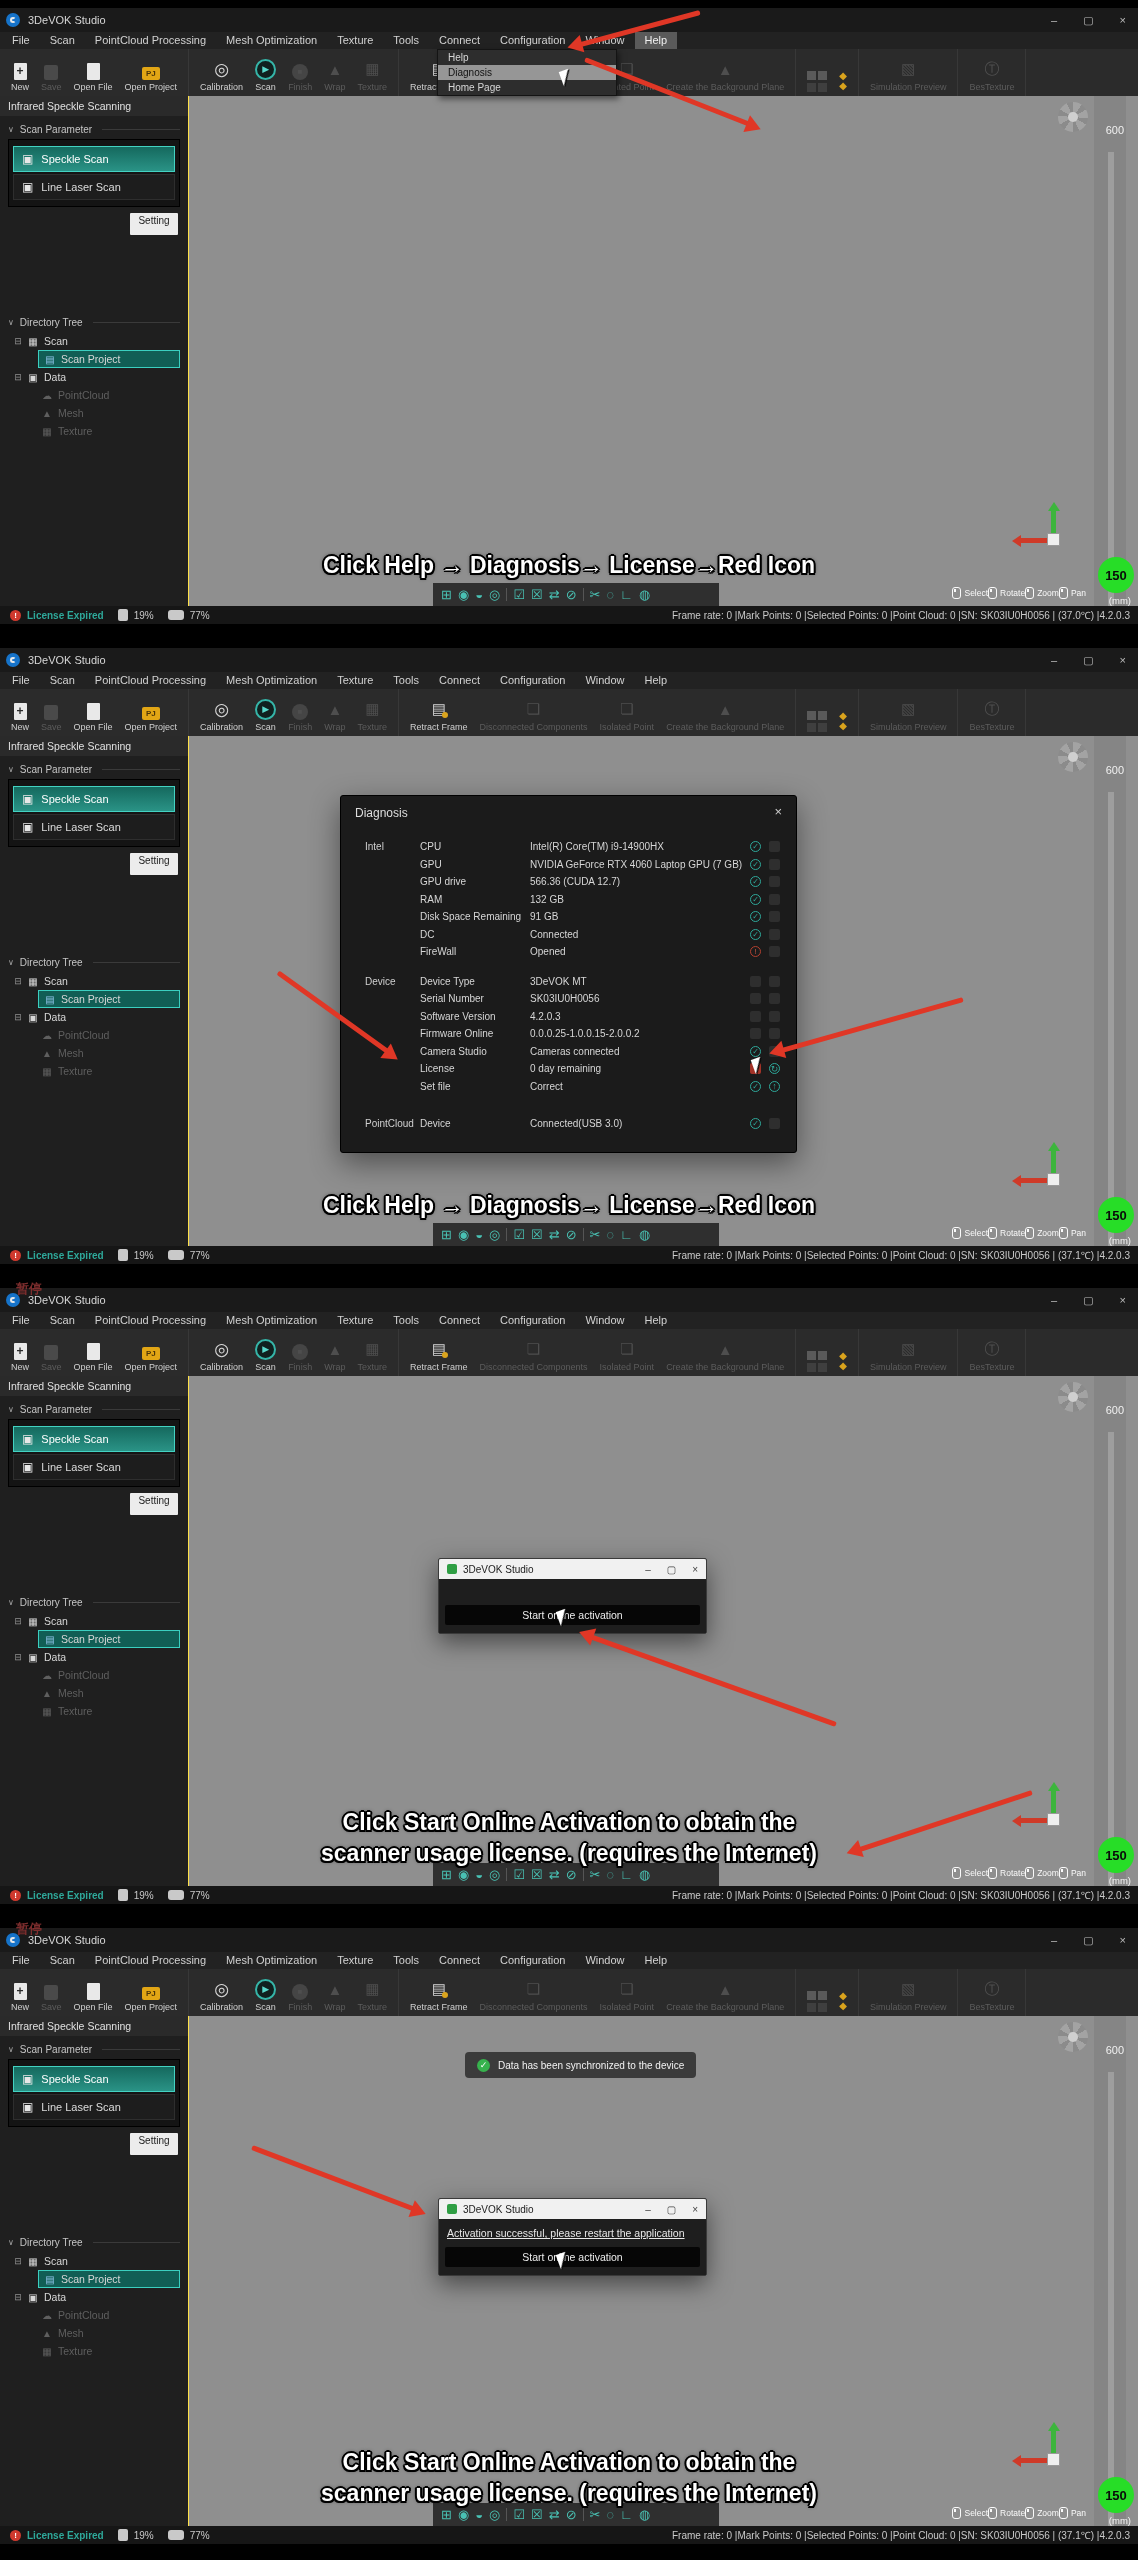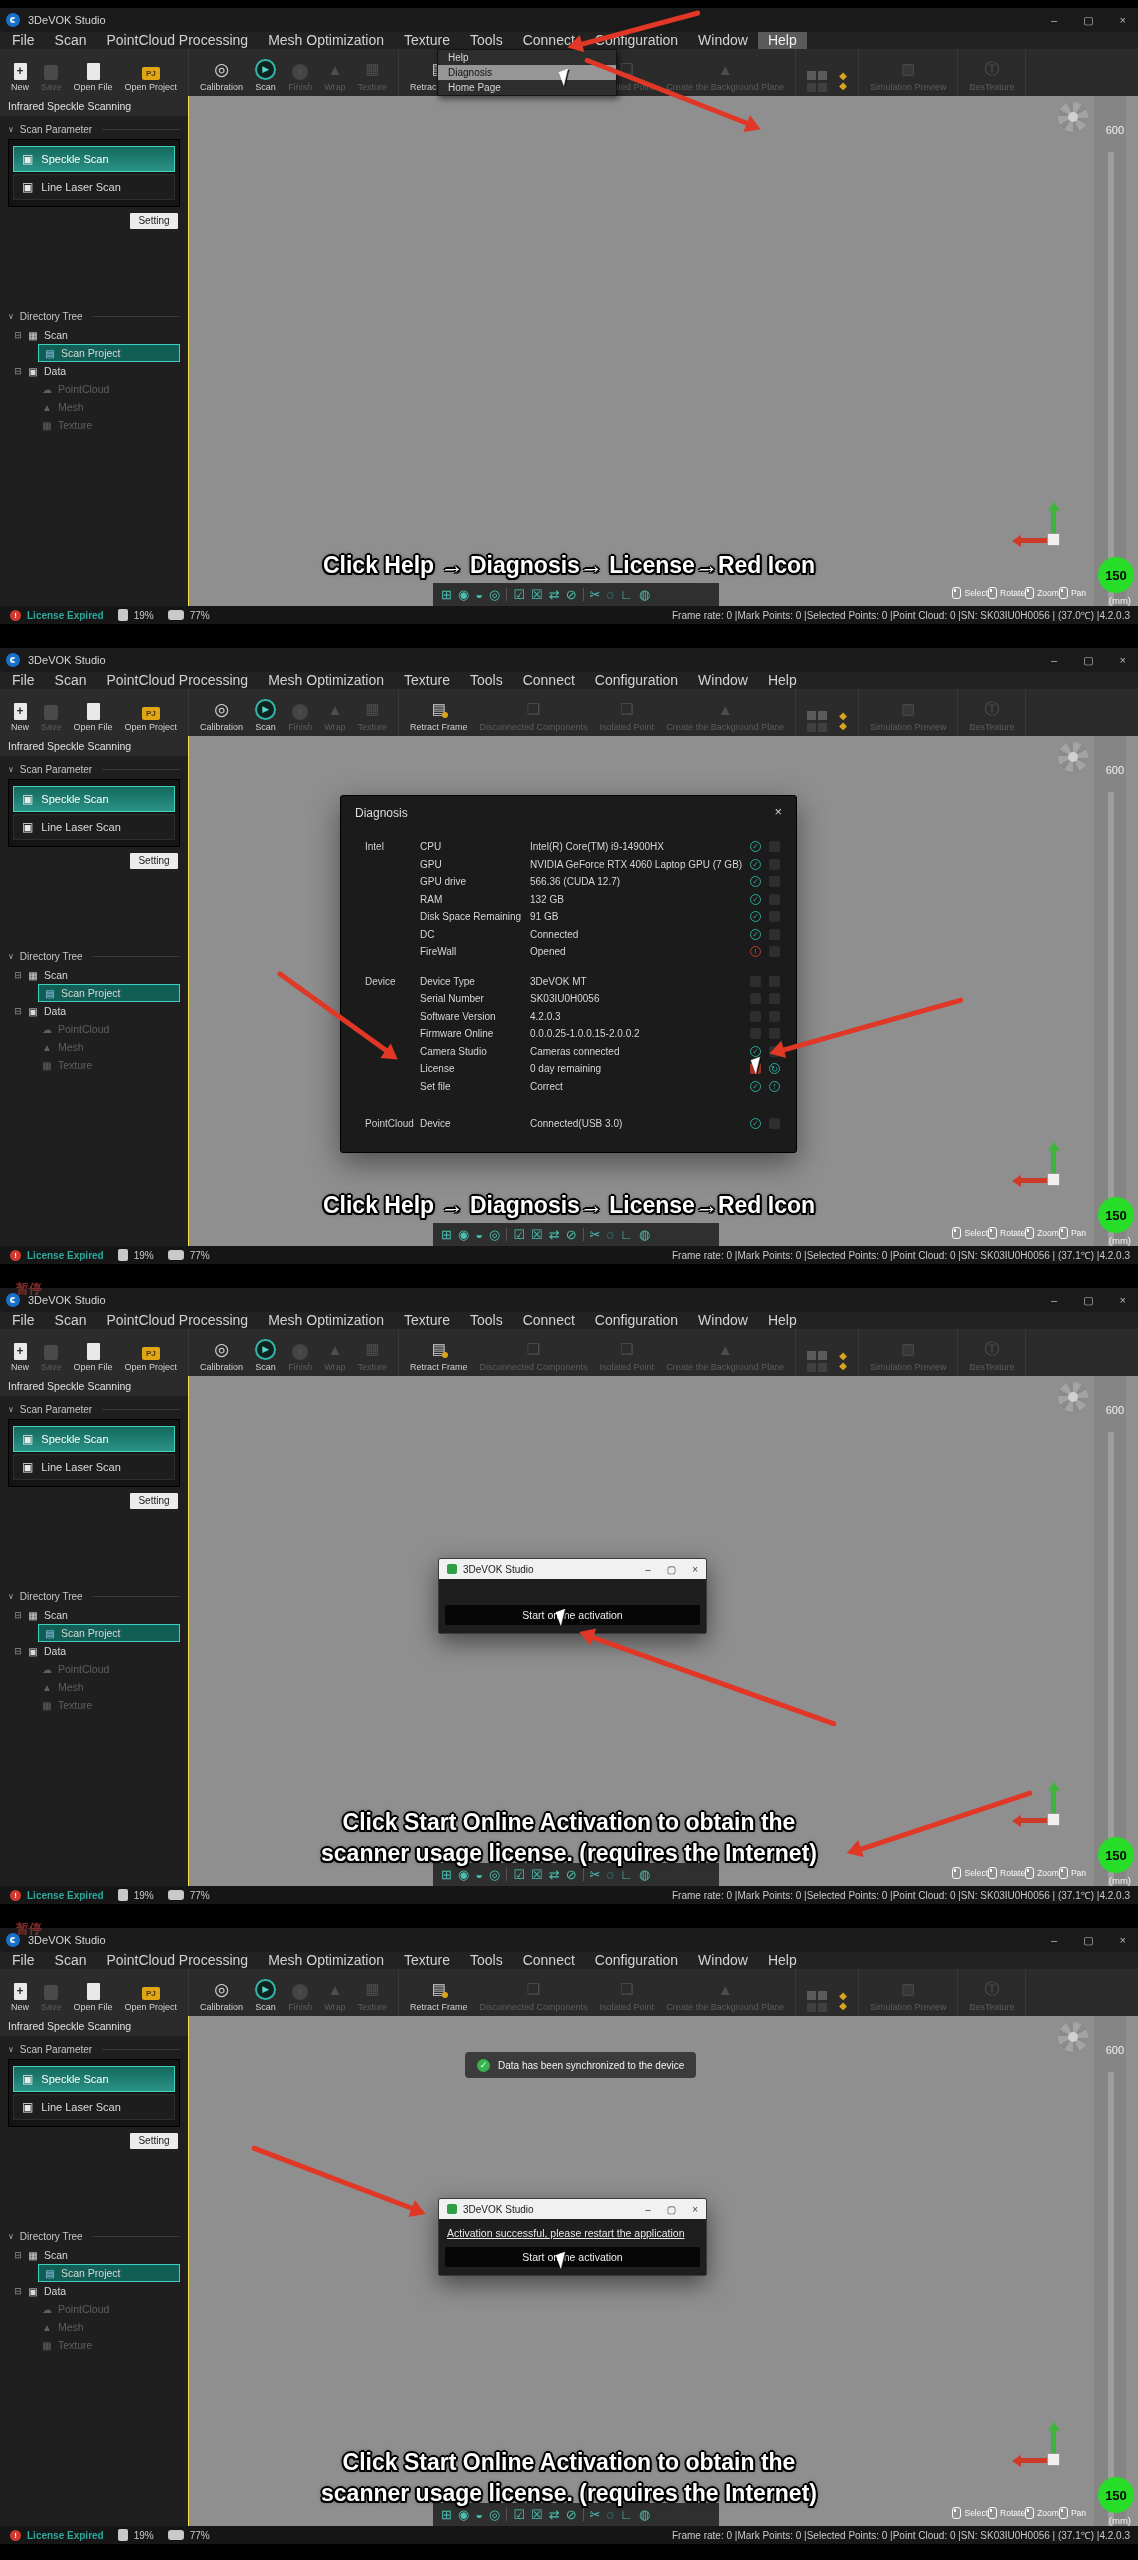--- a/index.html
+++ b/index.html
@@ -6,21 +6,21 @@
   body{width:1138px;height:2560px;font-family:"Liberation Sans",sans-serif;-webkit-font-smoothing:antialiased;}
   .panel{position:relative;width:1138px;height:640px;background:#000;overflow:hidden;}
   
   .titlebar{position:absolute;left:0;top:8px;right:0;height:24px;background:#1a1a1a;display:flex;align-items:center;}
   .app-icon{width:14px;height:14px;border-radius:50%;background:#1673c9;margin-left:6px;position:relative;}
   .app-icon::after{content:"";position:absolute;inset:4px;border-radius:50%;border:2px solid #eaeaea;border-right-color:transparent;}
   .win-title{margin-left:8px;font-size:11px;color:#d6d6d6;}
   .win-controls{position:absolute;right:12px;top:0;height:100%;display:flex;gap:26px;align-items:center;color:#bdbdbd;font-size:11px;}
   
   .menubar{position:absolute;top:32px;left:0;right:0;height:17px;background:#222;display:flex;align-items:center;padding-left:2px;}
-  .menu-item{padding:0 10px;font-size:14px;color:#d2d2d2;line-height:17px;white-space:nowrap;}
+  .menu-item{padding:0 10px;font-size:11px;color:#d2d2d2;line-height:17px;white-space:nowrap;}
   .panel[data-panel="0"] .menu-item[data-active]{background:#5a5a5a;color:#f0f0f0;}
   
   .toolbar{position:absolute;top:49px;left:0;right:0;height:47px;background:#2b2b2b;display:flex;align-items:stretch;overflow:hidden;}
   .tb-group{display:flex;align-items:stretch;padding:0 5px;border-right:1px solid #383838;}
   .tb-btn{display:flex;flex-direction:column;align-items:center;justify-content:flex-end;padding:3px 6px 4px;gap:2px;}
   .tb-ico{height:22px;display:flex;align-items:center;justify-content:center;font-size:15px;color:#d5d5d5;}
   .tb-label{font-size:9px;color:#d0d0d0;white-space:nowrap;}
   .tb-btn.disabled .tb-label{color:#5c5c5c;}
   .tb-btn.disabled .tb-ico{color:#4e4e4e;}
   .i-page{width:13px;height:17px;background:#e9e9e9;border-radius:1px;color:#2b2b2b;font-size:12px;font-weight:bold;line-height:17px;}
@@ -38,21 +38,21 @@
   
   .sidebar{position:absolute;left:0;top:96px;width:188px;bottom:34px;background:#1f1f1f;border-right:1px solid #fde047;}
   .sb-title{height:20px;background:#2a2a2a;color:#e0e0e0;font-size:10.5px;line-height:20px;padding-left:8px;}
   .sb-sec{display:flex;align-items:center;gap:6px;color:#c6c6c6;font-size:10px;margin:8px 8px 4px;}
   .sb-sec .chev{font-size:8px;color:#a5a5a5;}
   .sb-sec::after{content:"";flex:1;height:1px;background:#3a3a3a;margin-left:4px;}
   .modes{margin:2px 8px;background:#141414;border:1px solid #000;padding:4px;}
   .mode{height:24px;display:flex;align-items:center;gap:8px;padding:0 8px;margin:2px 0;background:#1d1d1d;border:1px solid #2e2e2e;color:#dcdcdc;font-size:11px;}
   .mode[data-selected]{background:linear-gradient(#15695e,#2a9386);border:1px solid #43d2c2;color:#fff;}
   .mode .cube{font-size:12px;color:#e8e8e8;}
-  .setting-btn{display:block;margin:6px 10px 0 auto;width:48px;height:16px;background:#ececec;color:#1c1c1c;font-size:10px;text-align:center;line-height:16px;border-radius:1px;}
+  .setting-btn{display:block;margin:6px 10px 0 auto;width:48px;height:22px;background:#ececec;color:#1c1c1c;font-size:10px;text-align:center;line-height:16px;border-radius:1px;}
   .tree-sec{margin-top:82px;}
   .tnode{display:flex;align-items:center;height:18px;font-size:10.5px;color:#d8d8d8;}
   .tnode .exp{color:#8f8f8f;font-size:9px;width:12px;text-align:center;}
   .tnode .t-ico{width:14px;text-align:center;font-size:10px;margin-right:4px;}
   .t-wrap{display:flex;align-items:center;flex:1;margin-right:8px;height:16px;padding-left:2px;}
   .tnode[data-selected] .t-wrap{background:#115e55;border:1px solid #3bcfc0;padding:0 6px 0 4px;}
   .tnode.disabled{color:#5f5f5f;}
   .tnode.disabled .t-ico{color:#5f5f5f;}
   
   .viewport{position:absolute;left:189px;top:96px;right:0;bottom:34px;background:#8f8f8f;overflow:hidden;}

